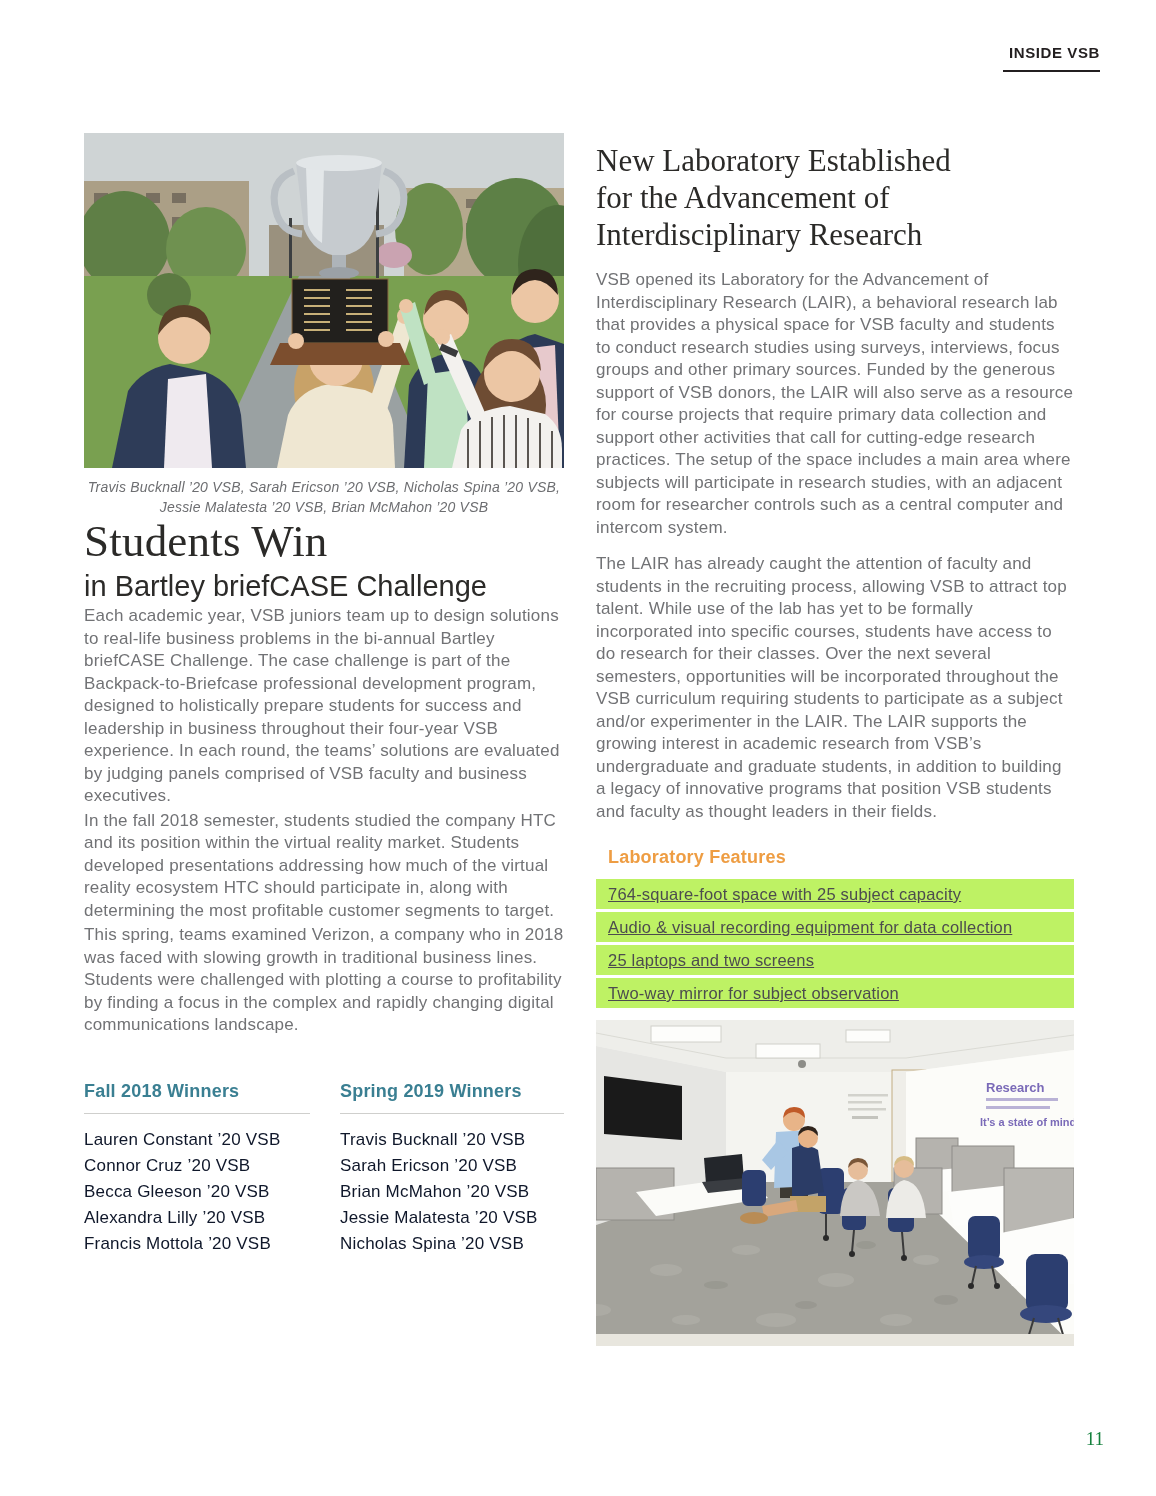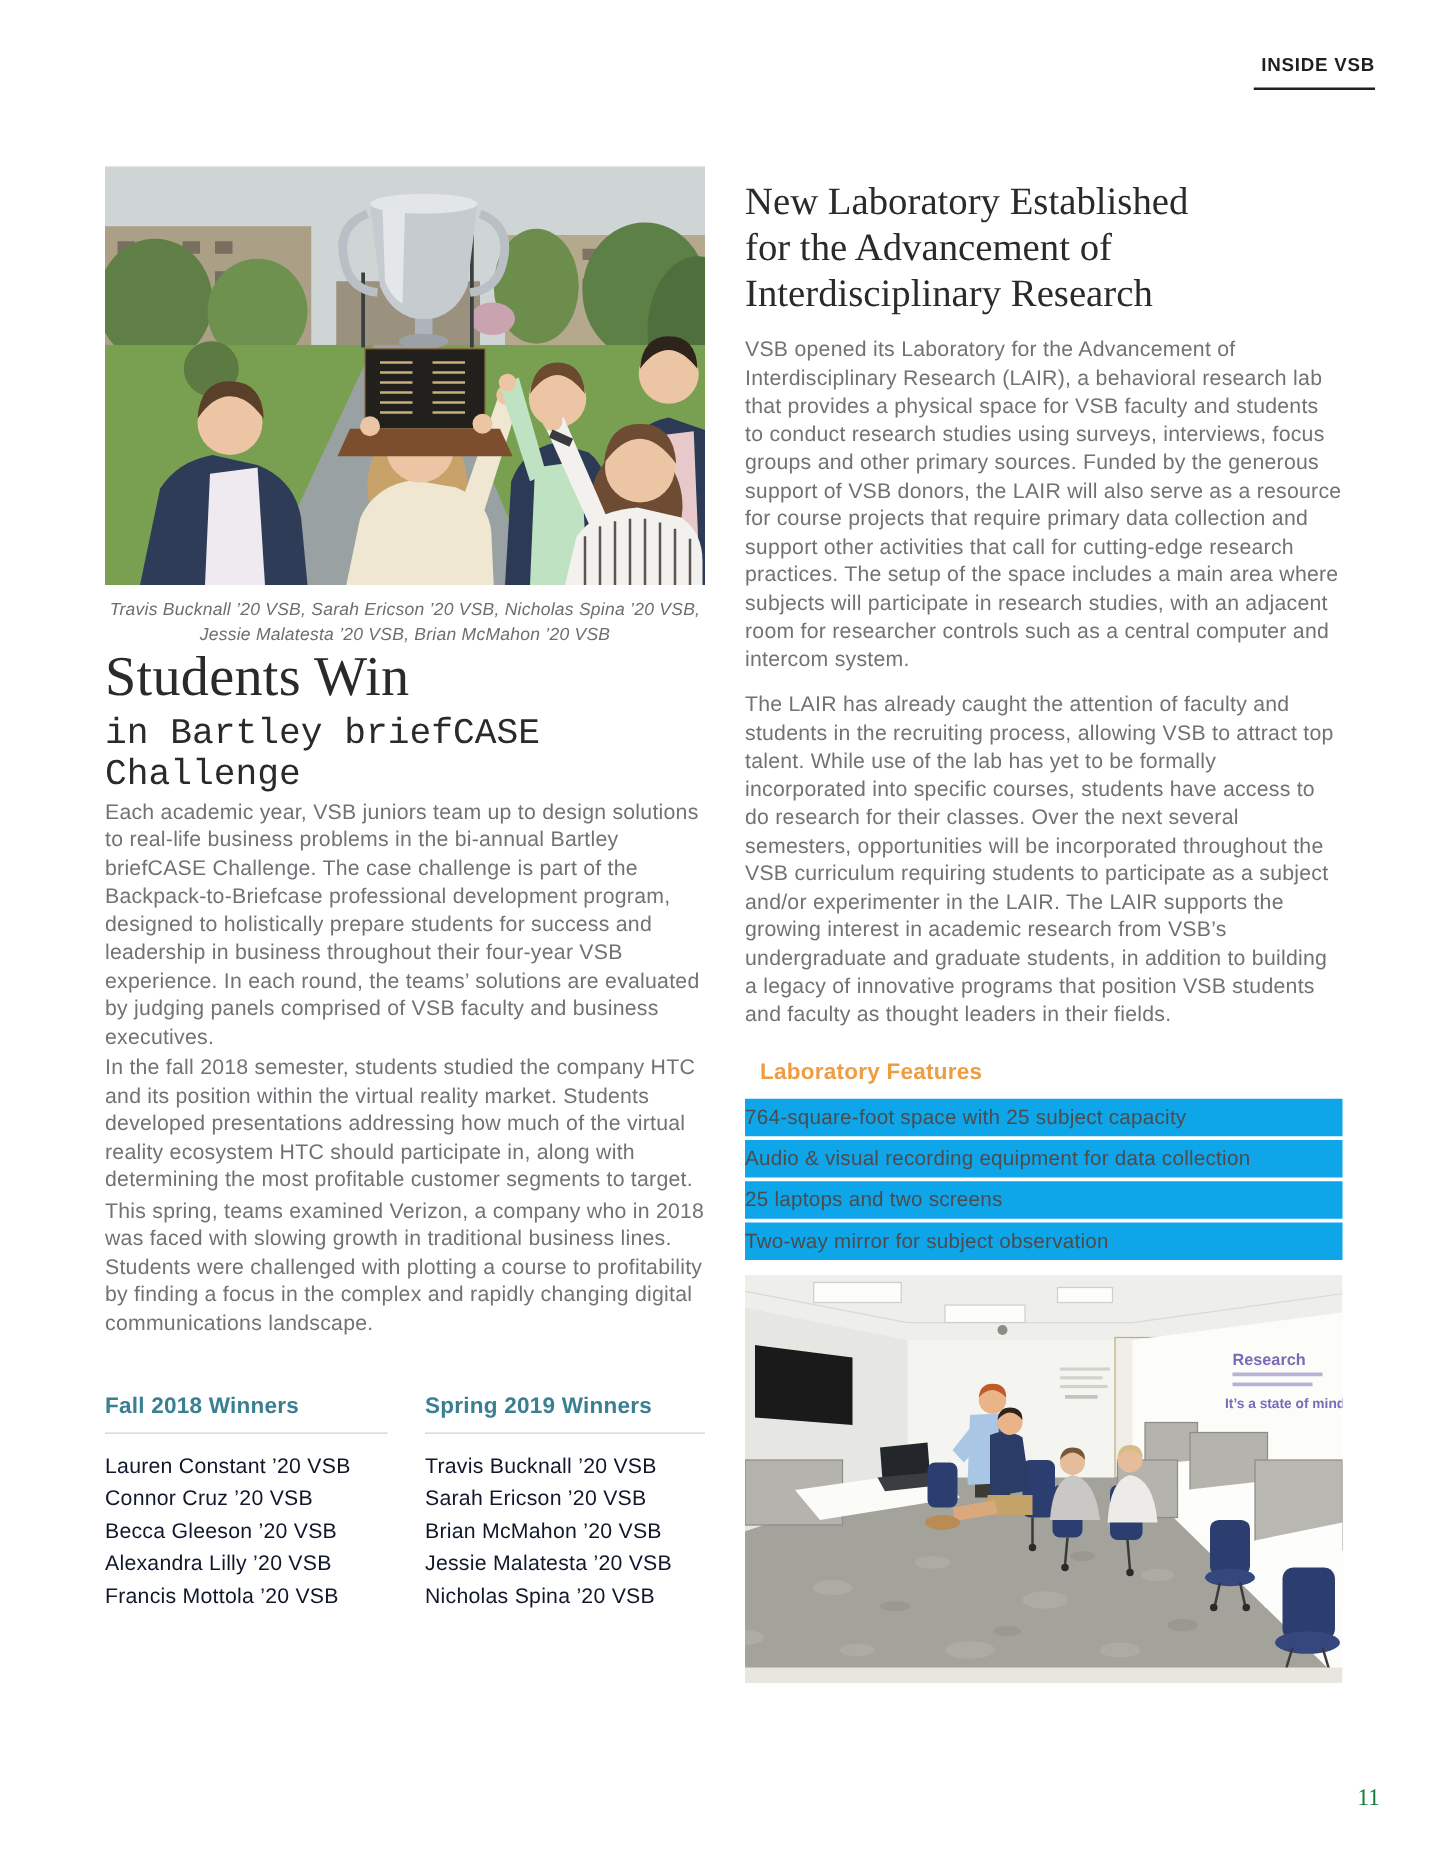--- a/index.html
+++ b/index.html
@@ -22,21 +22,21 @@
   .caption {
     margin-top:9px; text-align:center; font-size:14px; line-height:1.45;
     color:#6d6e71; letter-spacing:0.2px;font-style:italic;
   }
 
   .t1 {
     font-family:"Liberation Serif", serif; font-weight:normal;
     font-size:45px; line-height:1.05; color:#2b2a28; letter-spacing:0.2px;
   }
   .t2 {
-    margin-top:5px; font-family:Liberation Mono, monospace; font-weight:normal;
+    margin-top:5px; font-family:Liberation Sans, sans-serif; font-weight:normal;
     font-size:29px; line-height:1.15; color:#2b2a28;
   }
   .body-p {
     margin-top:2px; font-size:17px; line-height:22.5px; color:#717275;
     letter-spacing:0.2px;
   }
   .col-right .rtitle {
     font-family:"Liberation Serif", serif; font-weight:normal;
     font-size:31px; line-height:37px; color:#2b2a28;
   }
@@ -47,23 +47,23 @@
   .winners { display:flex; margin-top:32px; }
   .win-col { width:226px;margin-top:12px; }
   .win-col + .win-col { margin-left:30px; width:224px; }
   .win-h { font-size:18px; font-weight:bold; color:#3a7f92; letter-spacing:0.2px; }
   .win-rule { height:1px; background:#cfcfcd; margin:11px 0 13px 0; border:none; }
   .win-name { font-size:17px; line-height:26px; color:#0f172a; letter-spacing:0.2px; }
 
   
   .feat-h { margin:24px 0 11px 0; padding-left:12px; font-size:18px; font-weight:bold; color:#ee9d43; letter-spacing:0.2px; }
   .feat-row {
-    margin-top:3px; background:#0ea5e9; height:30px; line-height:30px;
-    font-size:16.5px; color:#4c4c4e; letter-spacing:0.2px;
-    white-space:nowrap; overflow:hidden;
+    margin-top:3px; background:#bef264; height:30px; line-height:30px;
+    padding-left:12px; font-size:16.5px; color:#4c4c4e; letter-spacing:0.2px;
+    white-space:nowrap; overflow:hidden;text-decoration:underline;
   }
 
   .lab-photo { margin-top:12px; }
 
   .pagenum {
     position:absolute; right:52px; top:1428px;
     font-family:"Liberation Serif", serif; font-size:19px; color:#15803d;
   }
 </style>
 </head>

